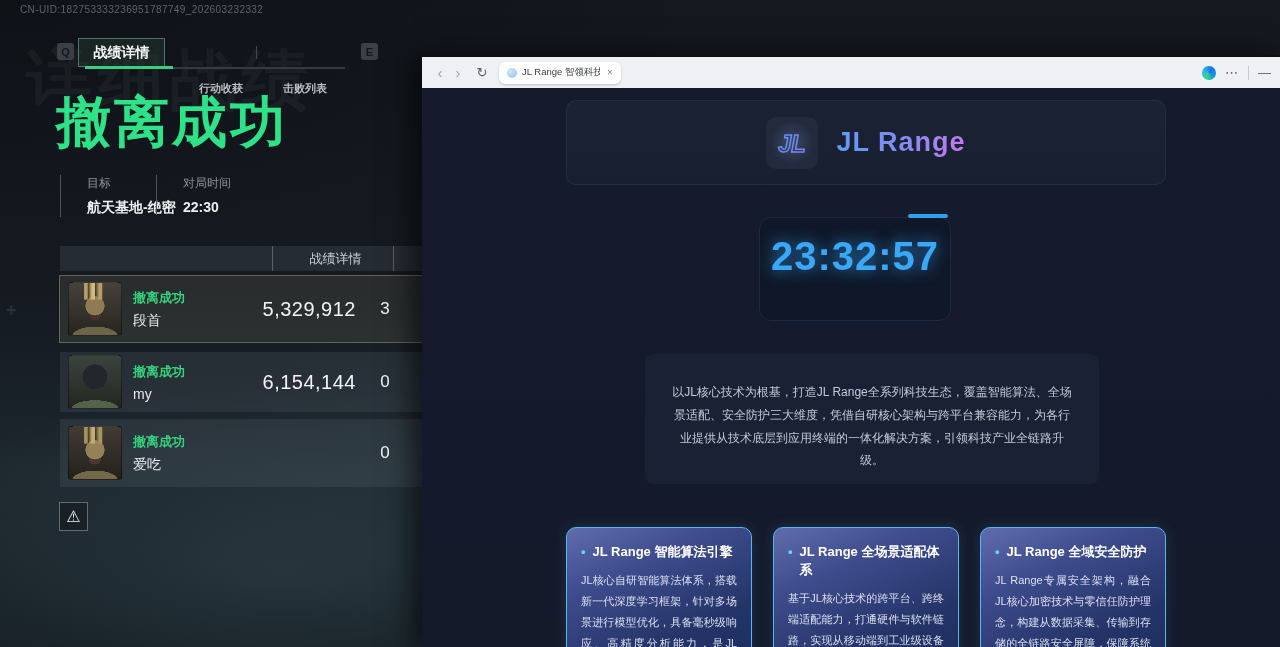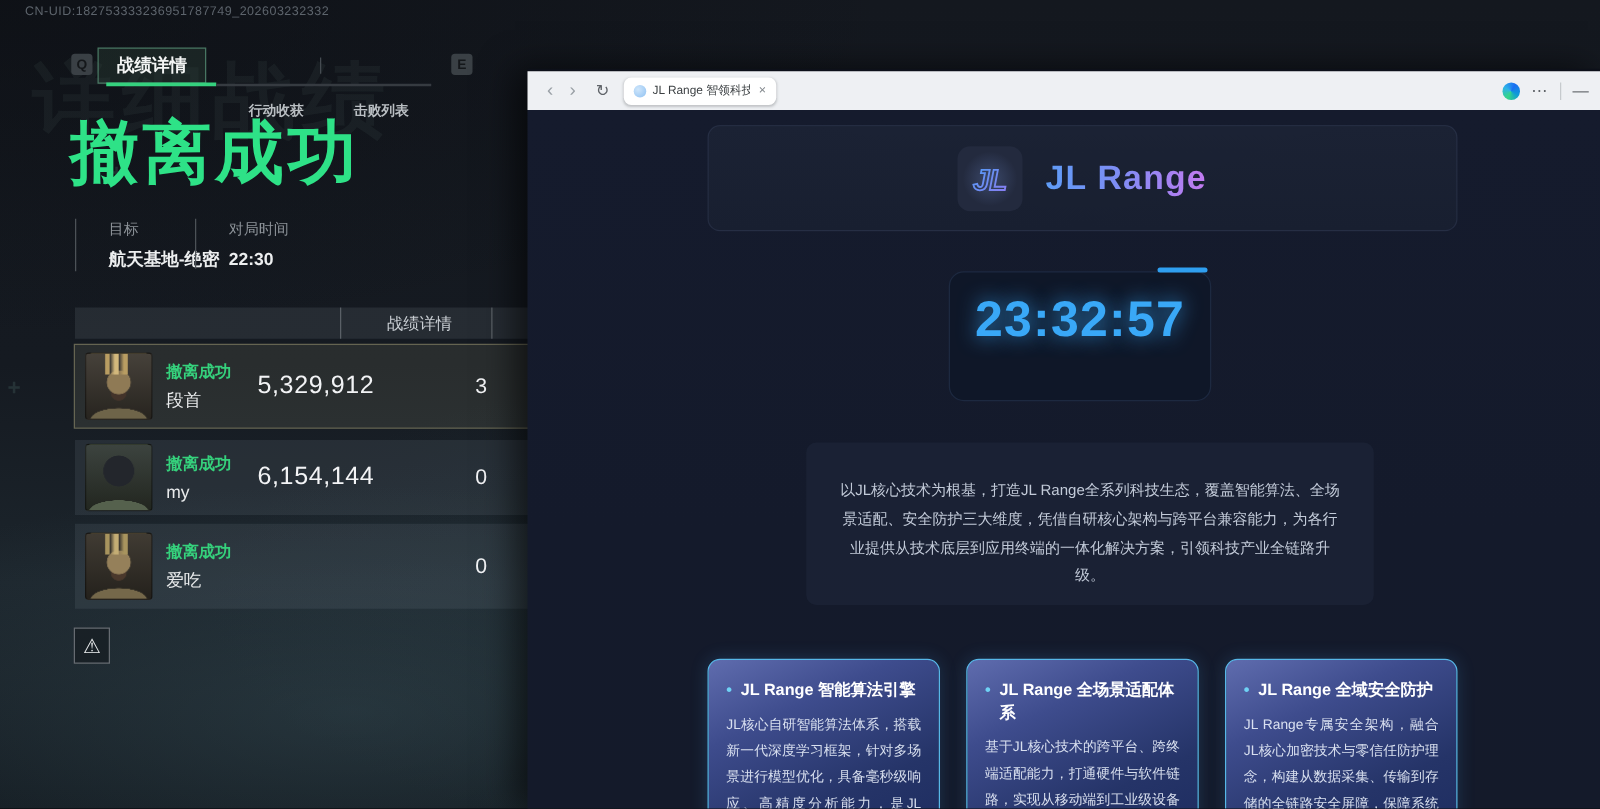--- a/index.html
+++ b/index.html
@@ -63,21 +63,21 @@
   .avatar-soldier-b { background:
       linear-gradient(90deg, transparent 28%, #a8945e 30% 35%, transparent 37%, #c4ad74 44% 49%, transparent 51%, #a8945e 58% 63%, transparent 65%) no-repeat 0 0/100% 32%,
       radial-gradient(circle at 50% 44%, #95805a 0 24%, transparent 25%),
       radial-gradient(circle at 50% 60%, #4a382c 0 15%, transparent 16%),
       radial-gradient(ellipse 72% 30% at 50% 102%, #75684a 0 60%, transparent 61%),
       linear-gradient(180deg,#403b33 0%,#24211c 100%); }
   .row .who { position:absolute; left:73px; top:50%; transform:translateY(-50%); }
   .row .status { font-size:13px; font-weight:700; color:#35d17c; }
   .row .pname { font-size:14px; color:#e9ebec; margin-top:5px; }
   .row .value { position:absolute; left:146px; width:150px; top:50%; transform:translateY(-50%);
-    text-align:left; font-size:20px; color:#f2f3f5; letter-spacing:.5px; }
+    text-align:right; font-size:20px; color:#f2f3f5; letter-spacing:.5px; }
   .row .kills { position:absolute; left:295px; width:60px; top:50%; transform:translateY(-50%);
     text-align:center; font-size:17px; color:#f2f3f5; }
   .warn-btn { position:absolute; left:59px; top:502px; width:29px; height:29px;
     border:1px solid rgba(165,170,175,.55); background:rgba(18,22,26,.5);
     display:flex; align-items:center; justify-content:center; color:#eef0f1; font-size:16px; }
 
   
   .browser { position:absolute; left:422px; top:55px; width:858px; height:592px;
     border-top:2px solid #0d1019; box-shadow:-10px 0 26px rgba(0,0,0,.6); }
   .chrome { height:31px; background:#eef0f3; display:flex; align-items:center; padding:0 9px; }
@@ -103,21 +103,21 @@
   .hero { margin-top:12px; height:85px; border-radius:10px;
     background:linear-gradient(180deg,#1b2234,#181f30); border:1px solid rgba(120,140,190,.12);
     display:flex; align-items:center; justify-content:center; gap:18px; }
   .logo-box { width:52px; height:52px; border-radius:10px; background:#232a3e; position:relative;
     display:flex; align-items:center; justify-content:center; overflow:hidden; }
   .logo-box::before { content:""; position:absolute; inset:4px;
     background:radial-gradient(circle,rgba(120,150,220,.28),transparent 70%); border-radius:50%; }
   .brand { font-size:27px; font-weight:900; letter-spacing:1px;
     background:linear-gradient(90deg,#5e9cf6 0%,#7e8df4 45%,#c47af0 100%);
     -webkit-background-clip:text; background-clip:text; color:transparent;text-align:right; }
-  .clock-card { margin-top:32px; margin-left:193px; width:210px; height:104px;
+  .clock-card { margin-top:32px; margin-left:193px; width:192px; height:104px;
     background:#0f1728; border:1px solid #1d2940; border-radius:12px; position:relative; }
   .clock-accent { position:absolute; top:-4px; right:2px; width:40px; height:4px;
     background:#2f9ff0; border-radius:2px; }
   .clock-time { text-align:center; margin-top:16px; font-size:40px; font-weight:900; color:#39a8f7;
     letter-spacing:1px; text-shadow:0 0 16px rgba(57,168,247,.8); }
   .clock-date { text-align:center; margin-top:9px; font-size:12.5px; color:#93a5c4; }
   .info-card { margin-top:33px; margin-left:79px; width:454px;
     background:rgba(30,38,58,.6); border-radius:8px; padding:16px 26px 12px; }
   .info-head { text-align:center; font-size:19px; font-weight:900; }
   .info-head .w { color:#f2f5fa; }

